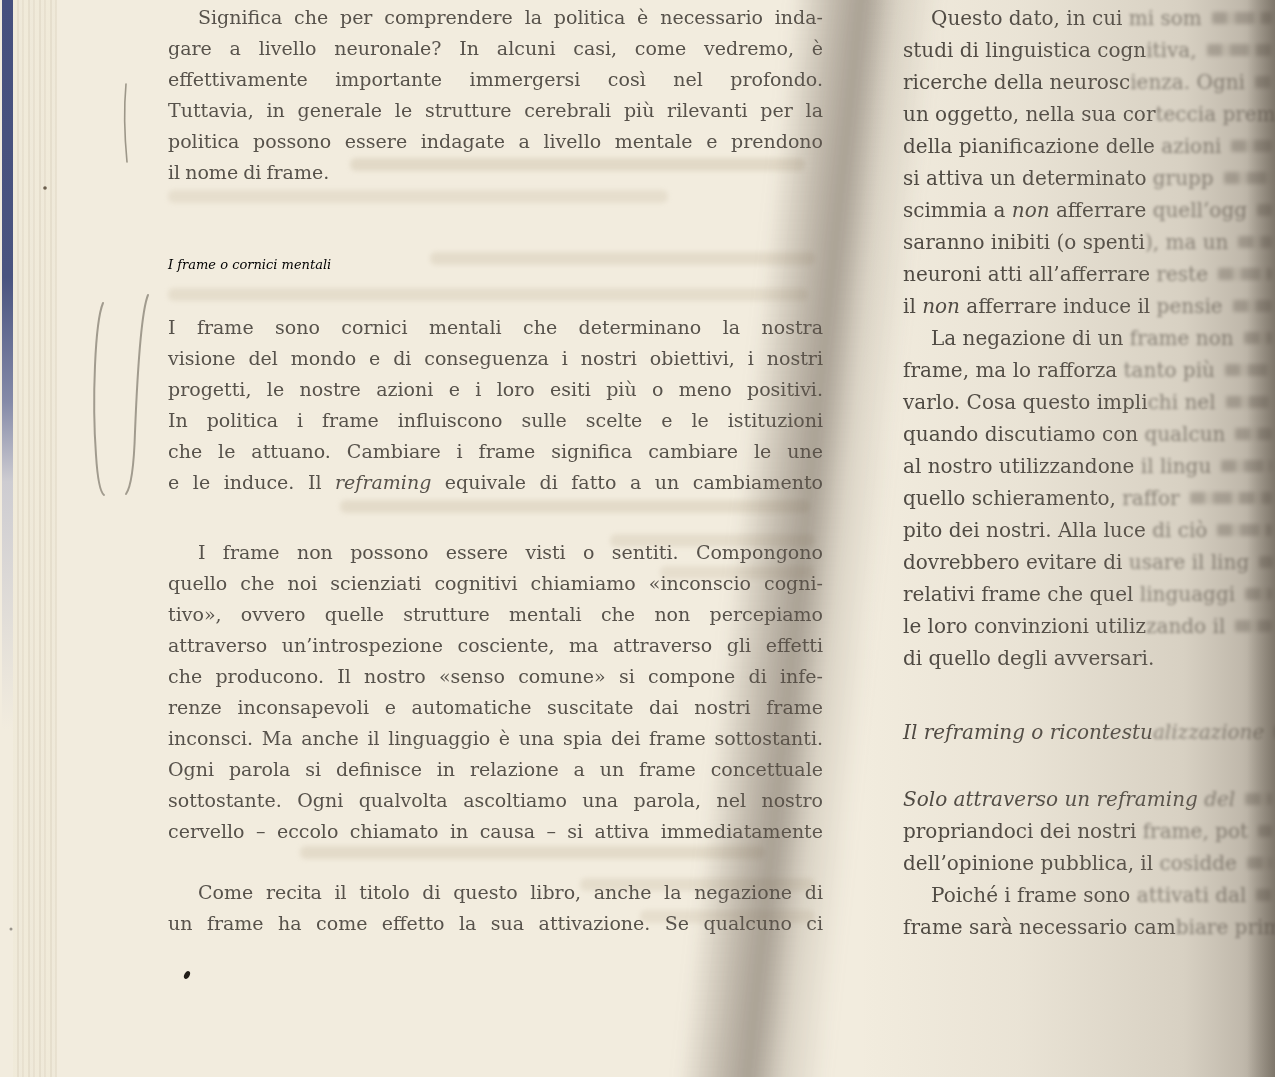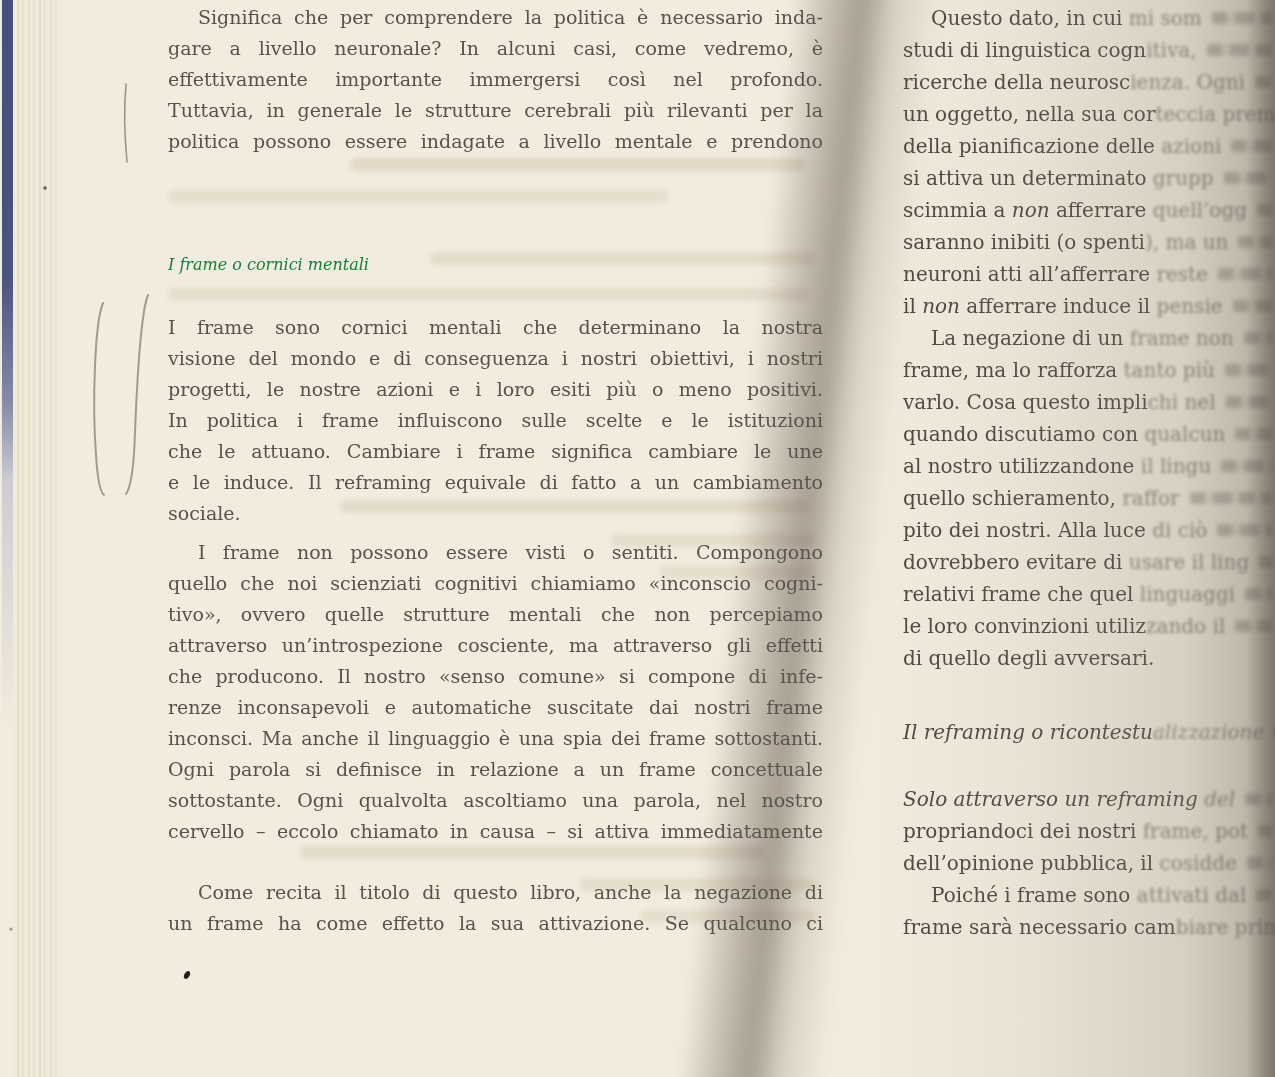--- a/index.html
+++ b/index.html
@@ -13,23 +13,23 @@
                    rgba(150,156,190,.4) 66%,rgba(150,156,190,0) 100%);}
   .page-stack{position:absolute;left:13px;top:0;width:44px;height:100%;
         background:repeating-linear-gradient(90deg,#f0ead9 0px,#f0ead9 4px,#d9d0bd 5px,#efe9d9 6px,#efe9d9 9px,#ded5c2 10px,#f1ebdc 11px);
         opacity:.9;}
   
   .block{position:absolute;left:168px;width:655px;color:#57524b;font-size:19px;
          word-spacing:-1px;}
   .line{height:31px;line-height:31px;text-align:justify;text-align-last:justify;overflow:visible;}
   .line.ind{padding-left:30px;}
   .line.nojust{text-align-last:left;}
-  .it{}
+  .it{font-style:italic;}
   .heading{position:absolute;left:168px;top:249px;width:655px;height:31px;line-height:31px;
-           font-style:italic;font-size:16px;color:#15803d;}
+           font-style:italic;font-size:13px;color:#000000;}
   
   .ghost{position:absolute;height:13px;background:#c8bba2;opacity:.38;filter:blur(2.5px);border-radius:6px;}
   
   .marks{position:absolute;left:0;top:0;pointer-events:none;}
   
   .gutter{position:absolute;left:795px;top:-40px;width:150px;height:1180px;
         transform:skewX(-6deg);transform-origin:top left;filter:blur(7px);
         background:linear-gradient(to right,rgba(123,111,97,0) 0%,rgba(106,94,82,.34) 28%,
                    rgba(92,81,70,.5) 48%,rgba(123,111,97,.2) 70%,rgba(123,111,97,0) 100%);}
   
@@ -70,32 +70,32 @@
   <div class="ghost" style="left:300px;top:846px;width:465px;opacity:.34;"></div>
   <div class="ghost" style="left:580px;top:878px;width:235px;opacity:.3;"></div>
   <div class="ghost" style="left:640px;top:910px;width:175px;opacity:.28;"></div>
 
   <div class="block" style="top:2px;">
       <div class="line ind"><span>Significa che per comprendere la politica è necessario inda-</span></div>
       <div class="line"><span>gare a livello neuronale? In alcuni casi, come vedremo, è</span></div>
       <div class="line"><span>effettivamente importante immergersi così nel profondo.</span></div>
       <div class="line"><span>Tuttavia, in generale le strutture cerebrali più rilevanti per la</span></div>
       <div class="line"><span>politica possono essere indagate a livello mentale e prendono</span></div>
+      <div class="line nojust"><span>il nome di frame.</span></div>
     </div>
 
   <div class="heading">I frame o cornici mentali</div>
 
   <div class="block" style="top:312px;">
       <div class="line"><span>I frame sono cornici mentali che determinano la nostra</span></div>
       <div class="line"><span>visione del mondo e di conseguenza i nostri obiettivi, i nostri</span></div>
       <div class="line"><span>progetti, le nostre azioni e i loro esiti più o meno positivi.</span></div>
       <div class="line"><span>In politica i frame influiscono sulle scelte e le istituzioni</span></div>
       <div class="line"><span>che le attuano. Cambiare i frame significa cambiare le une</span></div>
       <div class="line"><span>e le induce. Il </span><span class="it">reframing</span><span> equivale di fatto a un cambiamento</span></div>
-      <div class="line nojust"><span>sociale.</span></div>
     </div>
 
   <div class="block" style="top:537px;">
       <div class="line ind"><span>I frame non possono essere visti o sentiti. Compongono</span></div>
       <div class="line"><span>quello che noi scienziati cognitivi chiamiamo «inconscio cogni-</span></div>
       <div class="line"><span>tivo», ovvero quelle strutture mentali che non percepiamo</span></div>
       <div class="line"><span>attraverso un’introspezione cosciente, ma attraverso gli effetti</span></div>
       <div class="line"><span>che producono. Il nostro «senso comune» si compone di infe-</span></div>
       <div class="line"><span>renze inconsapevoli e automatiche suscitate dai nostri frame</span></div>
       <div class="line"><span>inconsci. Ma anche il linguaggio è una spia dei frame sottostanti.</span></div>

